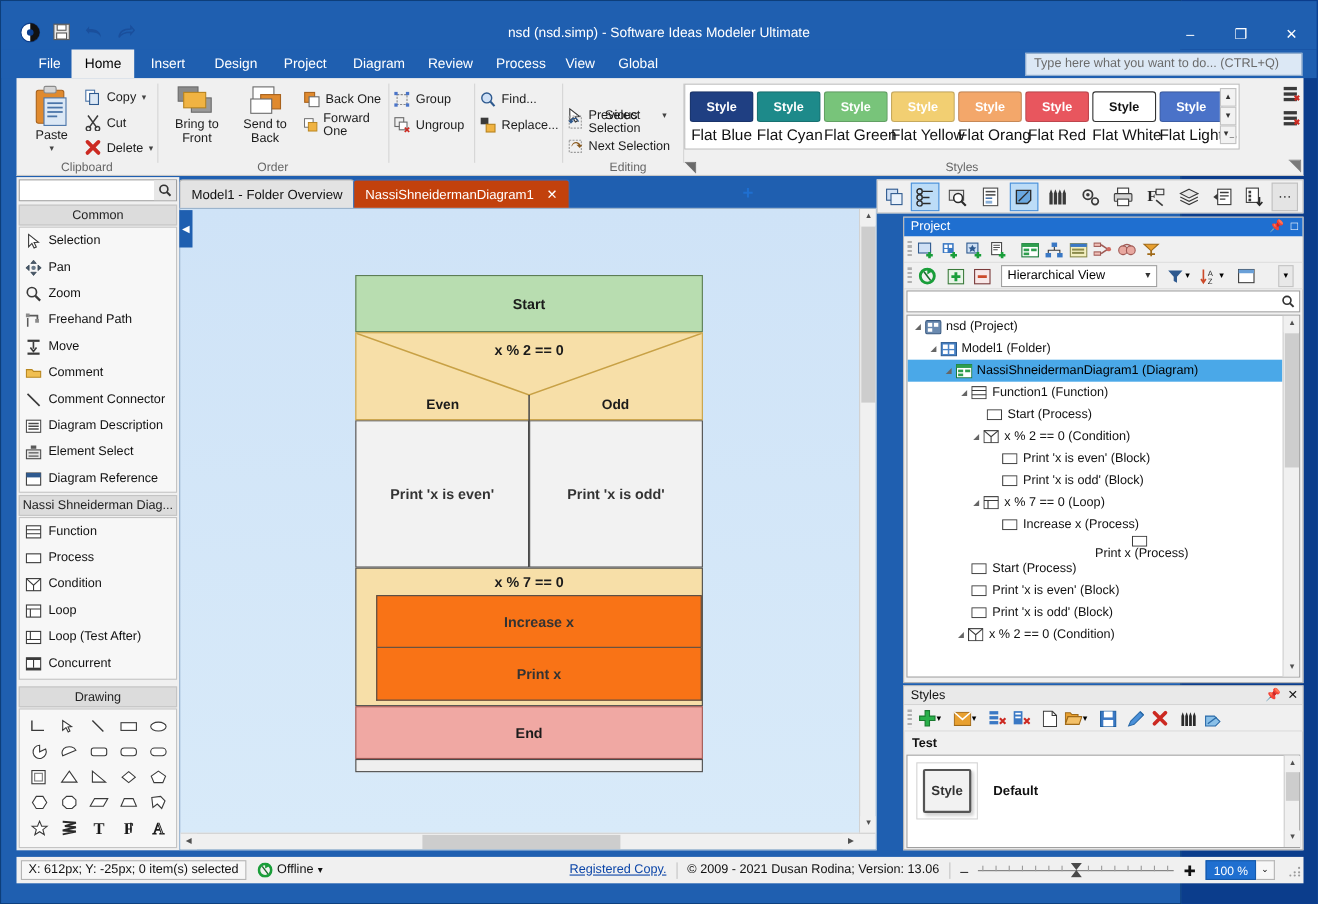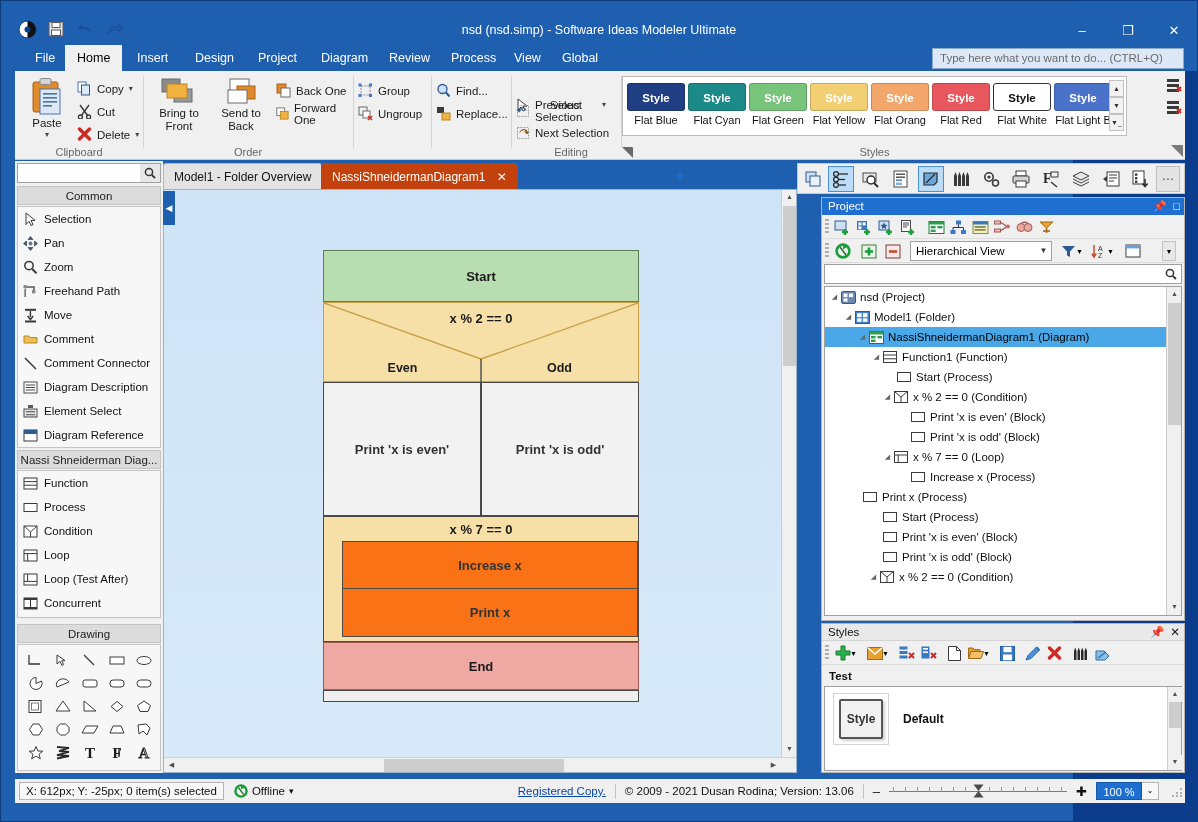--- a/index.html
+++ b/index.html
@@ -46,21 +46,21 @@
   .smallitem { position:absolute; display:flex; align-items:center; gap:5px;
                font-size:11.5px; color:#1b1b1b; cursor:pointer; height:19px; }
   .caret { font-size:8px; color:#444; }
 
   
   .stylegal { position:absolute; left:0; top:5px; width:505px; height:60px;
               background:#fff; border:1px solid #bcbcbc; }
   .stylecard { position:absolute; top:6px; width:58px; text-align:center; cursor:pointer; }
   .stylechip { height:28px; border-radius:3px; color:#fff; font-weight:bold; font-size:11.5px;
                line-height:28px; border:1px solid rgba(0,0,0,.18); }
-  .stylename { font-size:11px; color:#111; margin-top:3px; white-space:nowrap; }
+  .stylename { font-size:14px; color:#111; margin-top:3px; white-space:nowrap; }
   .galscroll { position:absolute; right:2px; top:3px; width:15px; height:54px; }
   .galscroll div { width:15px; height:17px; border:1px solid #c2c2c2; background:#f2f2f2;
                    font-size:7px; text-align:center; line-height:15px; color:#333; cursor:pointer; }
 
   
   .leftpanel { position:absolute; left:14px; top:160px; width:148px; height:612px; background:#f0f0f0; }
   .lsearch { position:absolute; left:2px; top:2px; width:144px; height:20px;
              background:#fff; border:1px solid #a0a0a0; }
   .lsearch .sicon { position:absolute; right:0; top:0; width:20px; height:18px;
                     display:flex; align-items:center; justify-content:center;
@@ -1155,21 +1155,21 @@
           <span>x % 7 == 0 (Loop)</span>
         </div>
         <div class="tnode" style="padding-left:85px;">
           <span class="ticon">
               <svg width="14" height="10" viewBox="0 0 14 10">
                 <rect x="0.5" y="0.5" width="13" height="9" fill="#fff" stroke="#3a3a3a"></rect>
               </svg>
             </span>
           <span>Increase x (Process)</span>
         </div>
-        <div class="tnode" style="padding-left:37px;">
+        <div class="tnode" style="padding-left:85px;flex-direction:column;">
           <span class="ticon">
               <svg width="14" height="10" viewBox="0 0 14 10">
                 <rect x="0.5" y="0.5" width="13" height="9" fill="#fff" stroke="#3a3a3a"></rect>
               </svg>
             </span>
           <span>Print x (Process)</span>
         </div>
         <div class="tnode" style="padding-left:57px;">
           <span class="ticon">
               <svg width="14" height="10" viewBox="0 0 14 10">

